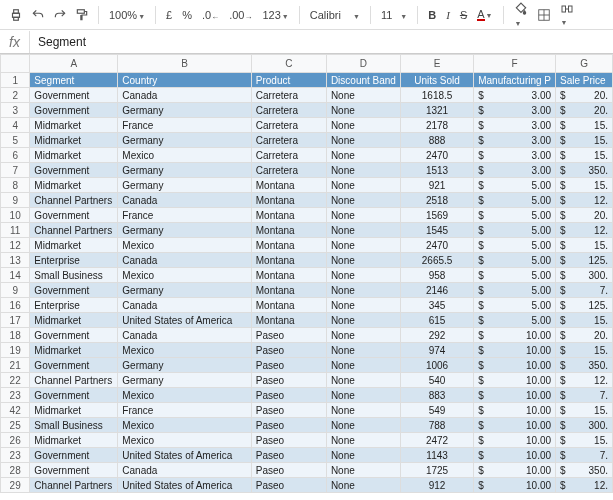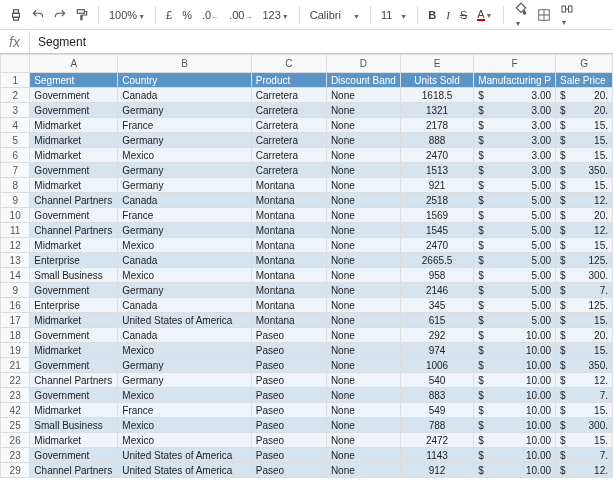--- a/index.html
+++ b/index.html
@@ -619,20 +619,40 @@
               <span>10.00</span>
             </span>
           </td>
           <td class="cell col-G">
             <span class="curr">
               <span>$</span>
               <span>7.</span>
             </span>
           </td>
         </tr>
+        <tr class="odd">
+          <td class="rowhdr">28</td>
+          <td class="cell col-A">Government</td>
+          <td class="cell col-B">Canada</td>
+          <td class="cell col-C">Paseo</td>
+          <td class="cell col-D">None</td>
+          <td class="cell col-E num">1725</td>
+          <td class="cell col-F">
+            <span class="curr">
+              <span>$</span>
+              <span>10.00</span>
+            </span>
+          </td>
+          <td class="cell col-G">
+            <span class="curr">
+              <span>$</span>
+              <span>350.</span>
+            </span>
+          </td>
+        </tr>
         <tr class="even">
           <td class="rowhdr">29</td>
           <td class="cell col-A">Channel Partners</td>
           <td class="cell col-B">United States of America</td>
           <td class="cell col-C">Paseo</td>
           <td class="cell col-D">None</td>
           <td class="cell col-E num">912</td>
           <td class="cell col-F">
             <span class="curr">
               <span>$</span>

